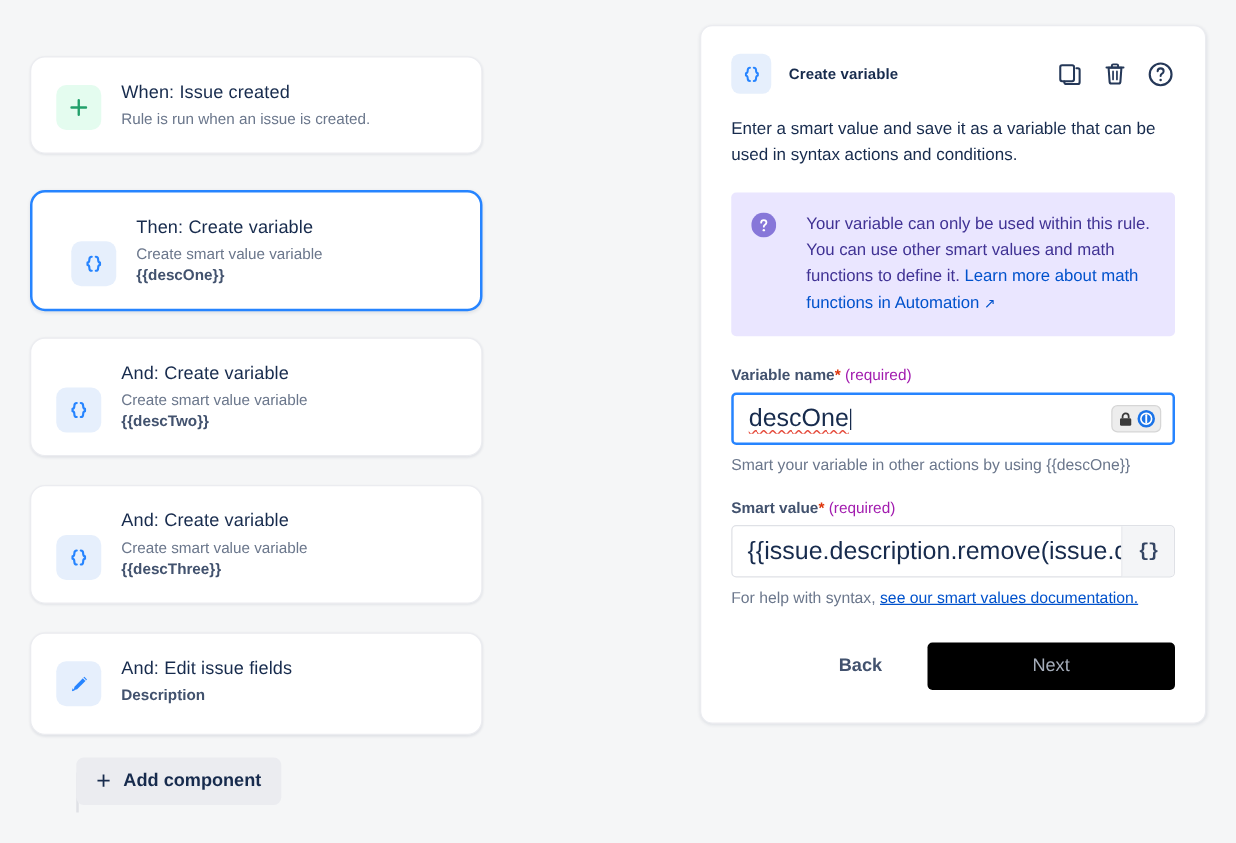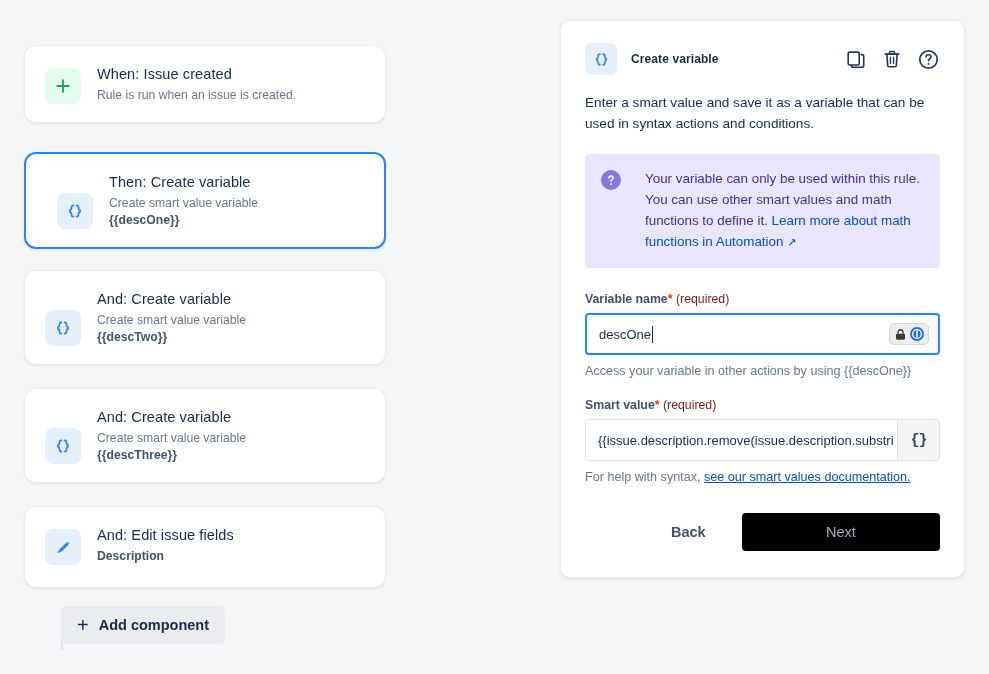--- a/index.html
+++ b/index.html
@@ -88,31 +88,31 @@
   }
   .info-icon { flex: 0 0 auto; margin-top: 2px; }
   .info-text { font-size: 13.4px; color: #403294; line-height: 21px; }
   .info-text a { color: #0052CC; text-decoration: none; }
   .ext-arrow { font-size: 11px; }
 
   .field-label {
     margin-top: 24px; font-size: 12.3px; font-weight: bold; color: #42526E;
   }
   .req-star { color: #DE350B; font-weight: bold; }
-  .req-note { color: #7f1d1d; font-weight: normal; }
+  .req-note { color: #a21caf; font-weight: normal; }
 
   .input-wrap {
     position: relative; margin-top: 7px; display: flex; align-items: center;
     height: 42px; background: #FFFFFF;
     border: 1px solid #DFE1E6; border-radius: 4px;
   }
   .input-wrap.focused { border: 2px solid #2684FF; }
   .input-text {
     flex: 1 1 auto; min-width: 0; padding: 0 8px 0 12px;
-    font-family: inherit; font-size: 13px; color: #172B4D;
+    font-family: inherit; font-size: 20px; color: #172B4D;
     white-space: nowrap; overflow: hidden;
     display: flex; align-items: center;
   }
   .spellcheck {
     position: relative;
     text-decoration: underline wavy #E5493A;
     text-underline-offset: 3px;
     text-decoration-thickness: 1px;
   }
   .caret {
@@ -306,21 +306,21 @@
           <rect x="3.2" y="7.1" width="9.6" height="6.4" rx="1.2" fill="#3A3A3A"></rect>
           <path d="M5.4 7.1V5.5a2.6 2.6 0 0 1 5.2 0v1.6" fill="none" stroke="#3A3A3A" stroke-width="1.5"></path>
         </svg>
         <svg width="16" height="16" viewBox="0 0 16 16" aria-hidden="true">
           <circle cx="8" cy="8" r="7" fill="#1A73E8"></circle>
           <circle cx="8" cy="8" r="4.3" fill="none" stroke="#FFFFFF" stroke-width="1.3"></circle>
           <path d="M8 5.1v5.8" stroke="#FFFFFF" stroke-width="1.5" stroke-linecap="round"></path>
         </svg>
       </div>
     </div>
-    <div class="field-help">Access your variable in other actions by using {{descOne}}</div>
+    <div class="field-help">Smart your variable in other actions by using {{descOne}}</div>
 
     <div class="field-label" style="margin-top:18px;">
       <span>Smart value</span><span class="req-star">*</span>
       <span class="req-note">(required)</span>
     </div>
     <div class="input-wrap">
       <div class="input-text">{{issue.description.remove(issue.description.substri</div>
       <div class="smartbtn">
         <span>{}</span>
       </div>

